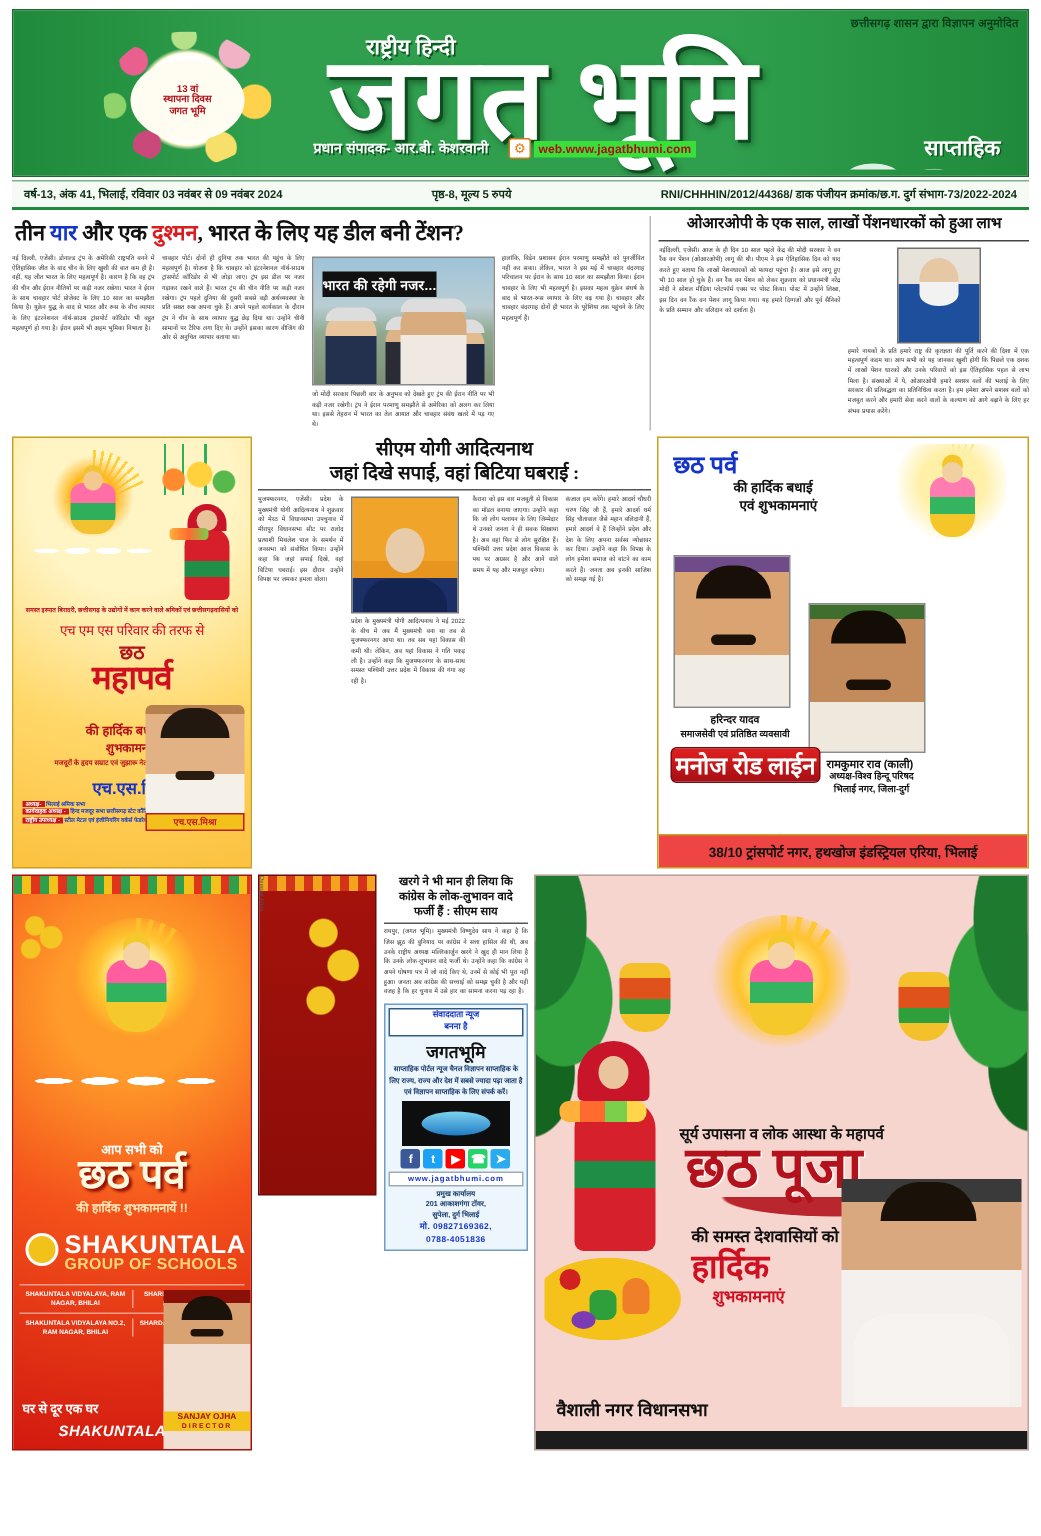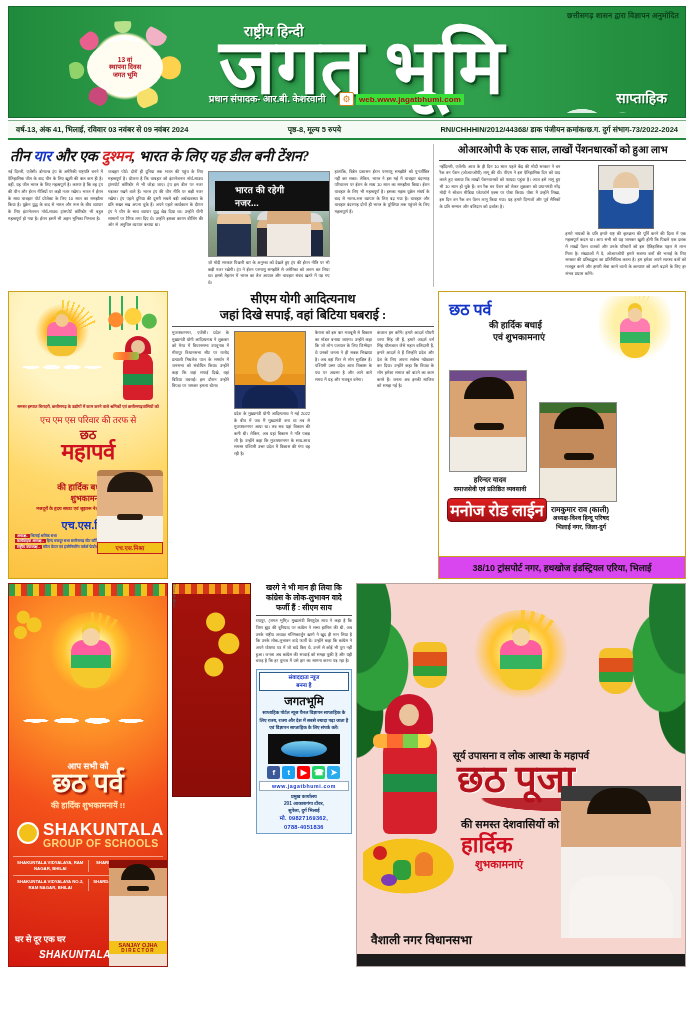--- a/index.html
+++ b/index.html
@@ -100,21 +100,21 @@
   .content { padding: 4px 8px 0 8px; }
   .row { display:flex; gap:4px; }
 
   
   .lead-left { width: 424px; }
   .lead-right { width: 254px; border-left:1px solid #b9b9b9; padding-left:5px; }
 
   .headline-main {
     font-size:14.5px; font-weight:bold; color:#111; line-height:1.25;
     font-family:"Liberation Serif", serif;
-    padding: 3px 0 4px 2px; letter-spacing:-.1px;font-style:italic;
+    padding: 3px 0 4px 2px; letter-spacing:-.1px;
   }
   .headline-main .blue { color:#1334c7; }
   .headline-main .red  { color:#d81e20; }
   .headline-right {
     font-size:10.2px; font-weight:bold; color:#111; line-height:1.25;
     font-family:"Liberation Serif", serif;
     border-bottom:1px solid #444; padding-bottom:3px; margin-bottom:3px;
     text-align:center;
   }
 
@@ -129,21 +129,21 @@
   
   .leadphoto {
     position:relative; width:100%; height:86px; margin:2px 0 3px 0;
     background:
       linear-gradient(180deg,#9ec3d8 0%, #b9cdd4 38%, #8fa88e 60%, #7d8f74 100%);
     border:1px solid #8a8a8a; overflow:hidden;
   }
   .lp-caption {
     position:absolute; left:6px; top:9px;
     background:#111; color:#fff; font-size:9px; font-weight:bold;
-    padding:2px 20px; letter-spacing:.2px;
+    padding:2px 0; letter-spacing:.2px;
   }
   .lp-figs { position:absolute; bottom:0; left:0; right:0; height:56px; }
   .fig { position:absolute; bottom:0; border-radius:14px 14px 0 0; }
   .fig.f1 { left:8px;  width:34px; height:48px; background:linear-gradient(180deg,#e8c49c 0 34%, #23314f 34%); }
   .fig.f2 { left:48px; width:30px; height:42px; background:linear-gradient(180deg,#dcb488 0 34%, #2b2b36 34%); }
   .fig.f3 { left:86px; width:28px; height:40px; background:linear-gradient(180deg,#e2bb91 0 34%, #1d2740 34%); }
   .fig.f4 { right:18px; width:44px; height:54px; background:linear-gradient(180deg,#d9ac7f 0 40%, #efe9e2 40%); }
   .fig .hair { position:absolute; top:-3px; left:0; right:0; height:9px; background:#dddddd; border-radius:14px 14px 0 0;}
 
   .modi-inset {
@@ -309,21 +309,21 @@
     background:linear-gradient(180deg,#e02020,#a60f14);
     border:1px solid #7d0a0e; border-radius:4px;
     display:flex; align-items:center; justify-content:center;
     color:#fff; font-size:16px; font-weight:bold;
     font-family:"Liberation Serif", serif;
   }
   .acp-n2 { position:absolute; left:98px; top:212px; width:86px; text-align:center; font-size:7.5px; font-weight:bold; color:#111; }
   .acp-r2 { position:absolute; left:94px; top:222px; width:96px; text-align:center; font-size:6.2px; font-weight:bold; color:#111; line-height:1.45; }
   .acp-addr {
     position:absolute; left:0; right:0; bottom:0; height:22px;
-    background:#d946ef; border-top:1px solid #c9a11a;
+    background:#ef4444; border-top:1px solid #c9a11a;
     display:flex; align-items:center; justify-content:center;
     font-size:9px; font-weight:bold; color:#111;
   }
 
   
   .bottom { display:flex; gap:4px; margin-top:4px; }
   .bl { width:160px; }
   .bm { width:192px; }
   .br { width:330px; }
 

